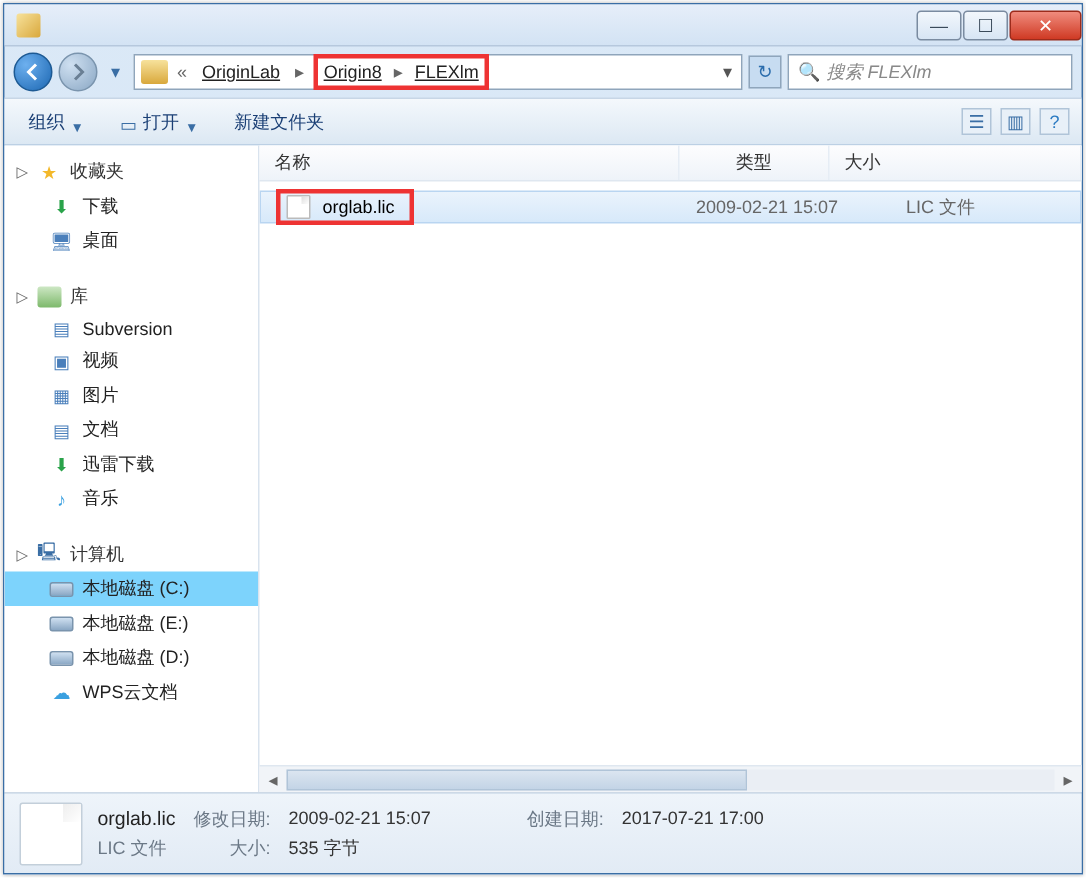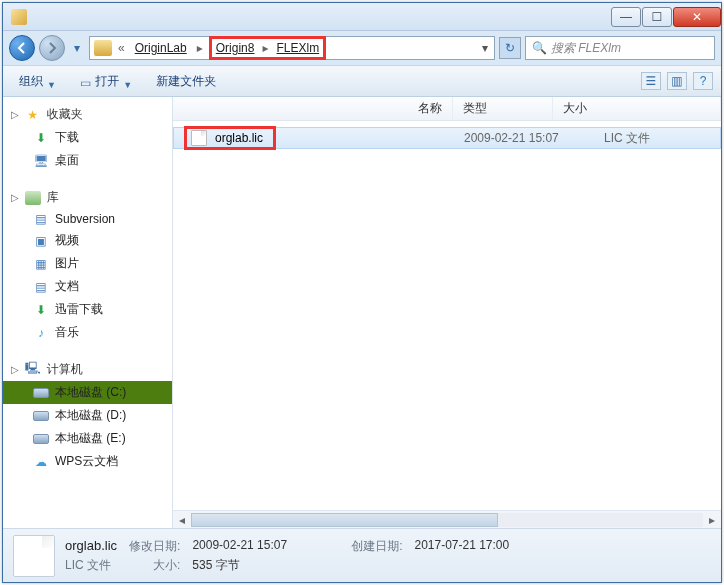--- a/index.html
+++ b/index.html
@@ -67,44 +67,44 @@
 
 .content { flex:1; display:flex; background:#fff; min-height:0; }
 .sidebar {
   width: 170px; border-right:1px solid #d9e3ee; overflow:auto;
   padding: 6px 0;
 }
 .sb-group { margin-bottom: 14px; }
 .sb-header { display:flex; align-items:center; gap:6px; padding:3px 8px; color:#333; }
 .sb-header .caret { font-size:10px; color:#666; }
 .sb-item { display:flex; align-items:center; gap:6px; padding:3px 6px 3px 30px; color:#222; }
-.sb-item.selected { background:#4d7c0f; }
+.sb-item.selected { background:#7dd3fc; }
 .ico { width:16px; height:14px; display:inline-flex; align-items:center; justify-content:center; font-size:12px; }
 .ico.star { color:#f3b82a; }
 .ico.lib { background:linear-gradient(180deg,#cde7c4,#7db96b); border-radius:2px; }
 .ico.comp { color:#3a6ea5; }
 .ico.drive { background:linear-gradient(180deg,#cfe0f1,#8aa7c4); border:1px solid #7a94ad; border-radius:2px; height:10px; }
 .ico.cloud { color:#3aa0e0; }
 .ico.down { color:#2aa34a; }
 .ico.desk { color:#4a7fbb; }
 .ico.recent { background:linear-gradient(135deg,#f7e29c,#d9a83c); border-radius:2px; }
 .ico.video { color:#4a7fbb; }
 .ico.image { color:#4a7fbb; }
 .ico.doc { color:#4a7fbb; }
 .ico.music { color:#3aa0e0; }
 
 .filearea { flex:1; display:flex; flex-direction:column; min-width:0; }
 .col-headers {
   height: 24px; background:linear-gradient(180deg,#fdfdfe,#eef3f9);
   border-bottom:1px solid #dfe7f0; display:flex; align-items:center; color:#333;
 }
 .col { padding:0 10px; border-right:1px solid #e6edf5; height:100%; display:flex; align-items:center; }
-.col.name { width: 280px; justify-content: flex-end; }
+.col.name { width: 280px; }
 .col.date { width: 140px; }
-.col.type { width: 100px; }
+.col.type { width: 100px; justify-content: center; }
 .col.size { flex:1; }
 .filelist { flex:1; overflow:auto; position:relative; }
 .filerow {
   height: 22px; display:flex; align-items:center;
   background: linear-gradient(180deg,#eaf3fc,#d7e9fa);
   border:1px solid #b9d5f1;
 }
 .filerow .c { padding:0 10px; }
 .filerow .c.name { width:280px; display:flex; align-items:center; gap:8px; }
 .filerow .c.date { width:140px; color:#666; }
@@ -254,25 +254,25 @@
           <span class="caret">▷</span>
           <span class="ico comp">🖳</span>
           <span>计算机</span>
         </div>
         <div class="sb-item selected">
             <span class="ico drive"></span>
             <span>本地磁盘 (C:)</span>
           </div>
         <div class="sb-item">
             <span class="ico drive"></span>
+            <span>本地磁盘 (E:)</span>
+          </div>
+        <div class="sb-item">
+            <span class="ico drive"></span>
             <span>本地磁盘 (D:)</span>
-          </div>
-        <div class="sb-item">
-            <span class="ico drive"></span>
-            <span>本地磁盘 (E:)</span>
           </div>
         <div class="sb-item">
             <span class="ico cloud">☁</span>
             <span>WPS云文档</span>
           </div>
       </div>
     </div>
 
     <div class="filearea">
       <div class="col-headers">

